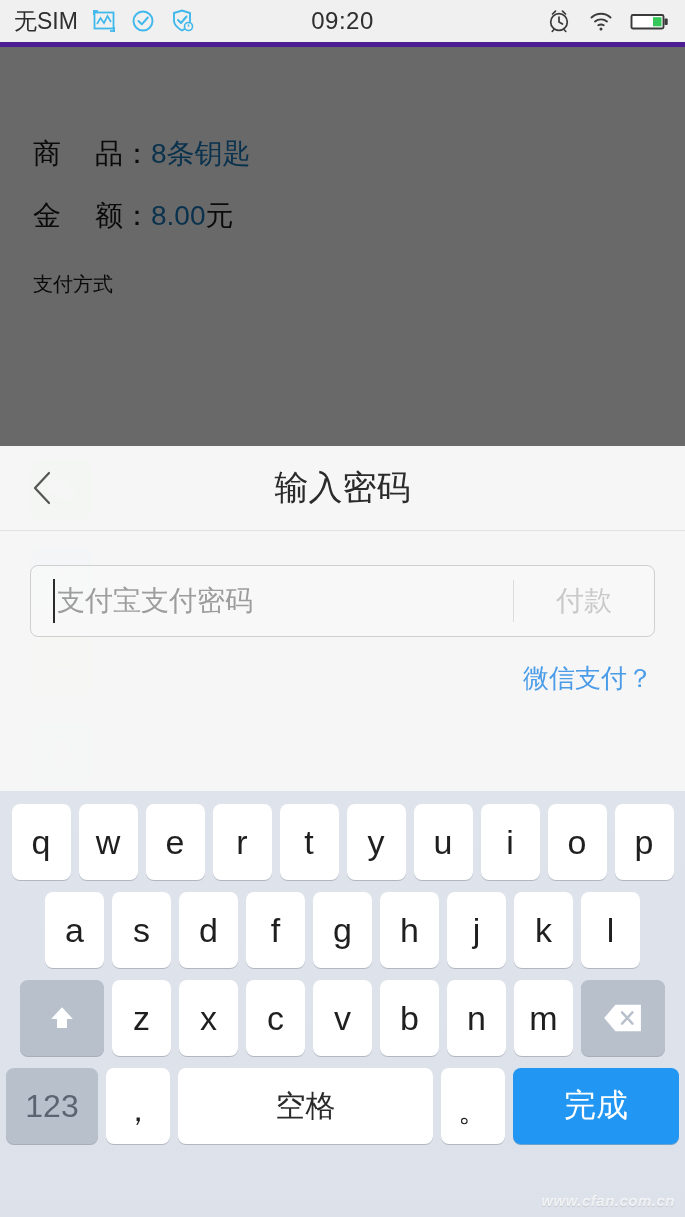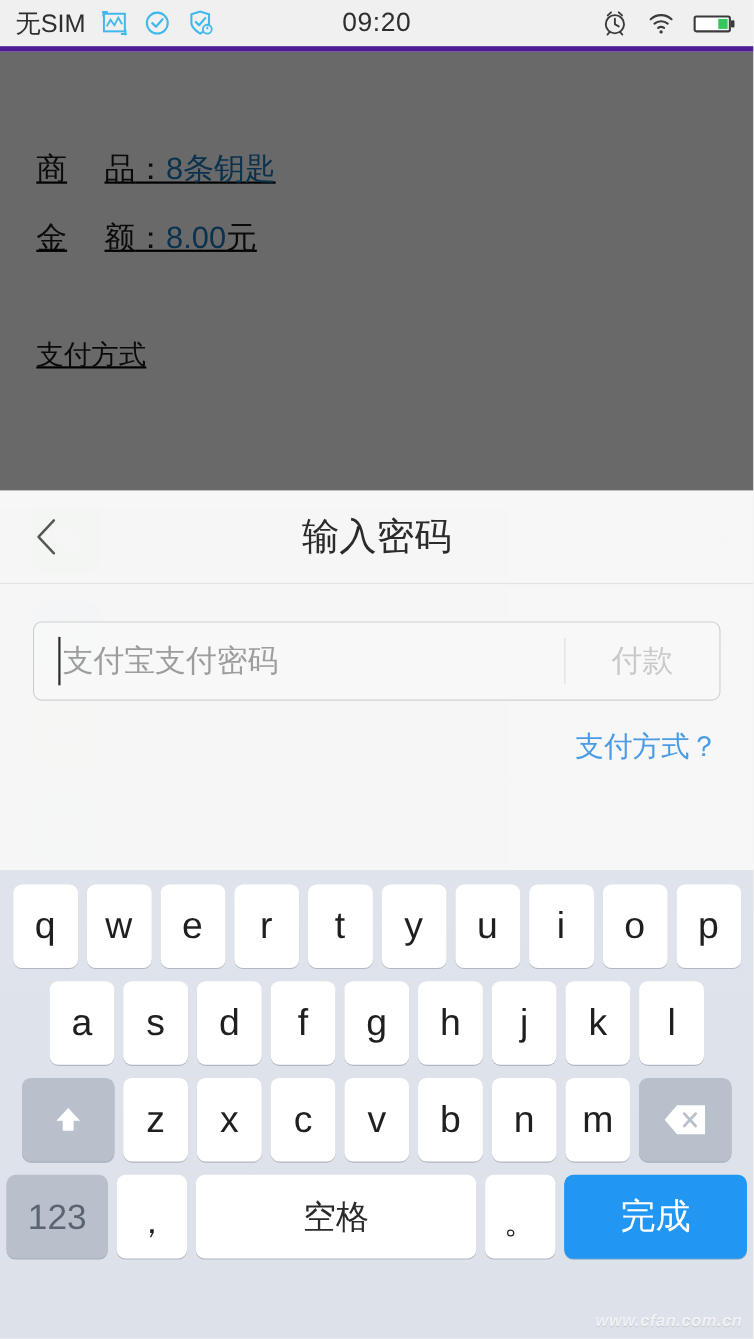--- a/index.html
+++ b/index.html
@@ -34,31 +34,31 @@
   }
   .order-header{
     height:82px; position:relative; display:flex; align-items:center; justify-content:center;
     background:#fbfbfb;
   }
   .order-back{
     position:absolute; left:30px; top:50%; transform:translateY(-50%);
     width:34px; height:40px;
   }
   .order-title{ font-size:30px; color:#1d1d1d; }
-  .order-body{ padding:88px 0 0 0;text-decoration:underline; }
+  .order-body{ padding:88px 0 0 0; }
   .order-row{
     display:flex; align-items:baseline; padding-left:33px; margin-bottom:24px;
     font-size:28px; color:#1a1a1a;
   }
   .ord-label{ letter-spacing:0px; min-width:0; }
   .ord-label .sp{ display:inline-block; width:34px; }
   .ord-value{ color:#1b78b8; }
   .ord-unit{ color:#1a1a1a; }
   .pay-method-title{
-    font-size:25px; color:#1a1a1a; padding-left:33px; margin-top:71px;
+    font-size:20px; color:#1a1a1a; padding-left:33px; margin-top:36px;
   }
   .dim-overlay{
     position:absolute; top:47px; left:0; width:685px; height:399px;
     background:rgba(0,0,0,0.58);
     z-index:5;
   }
 
   
   .pay-list{
     position:absolute; top:446px; left:0; width:685px; height:345px;
@@ -306,21 +306,21 @@
   </div>
   <div class="pwd-field-wrap">
     <div class="pwd-field">
       <span class="pwd-caret"></span>
       <span class="pwd-placeholder">支付宝支付密码</span>
       <span class="pwd-divider"></span>
       <span class="pwd-paybtn">付款</span>
     </div>
   </div>
   <div class="pwd-forgot-wrap">
-    <span class="pwd-forgot">支付方式？</span>
+    <span class="pwd-forgot">微信支付？</span>
   </div>
 </div>
 
 <div class="keyboard">
   <div class="kb-row r1">
     <span class="key">q</span>
     <span class="key">w</span>
     <span class="key">e</span>
     <span class="key">r</span>
     <span class="key">t</span>

